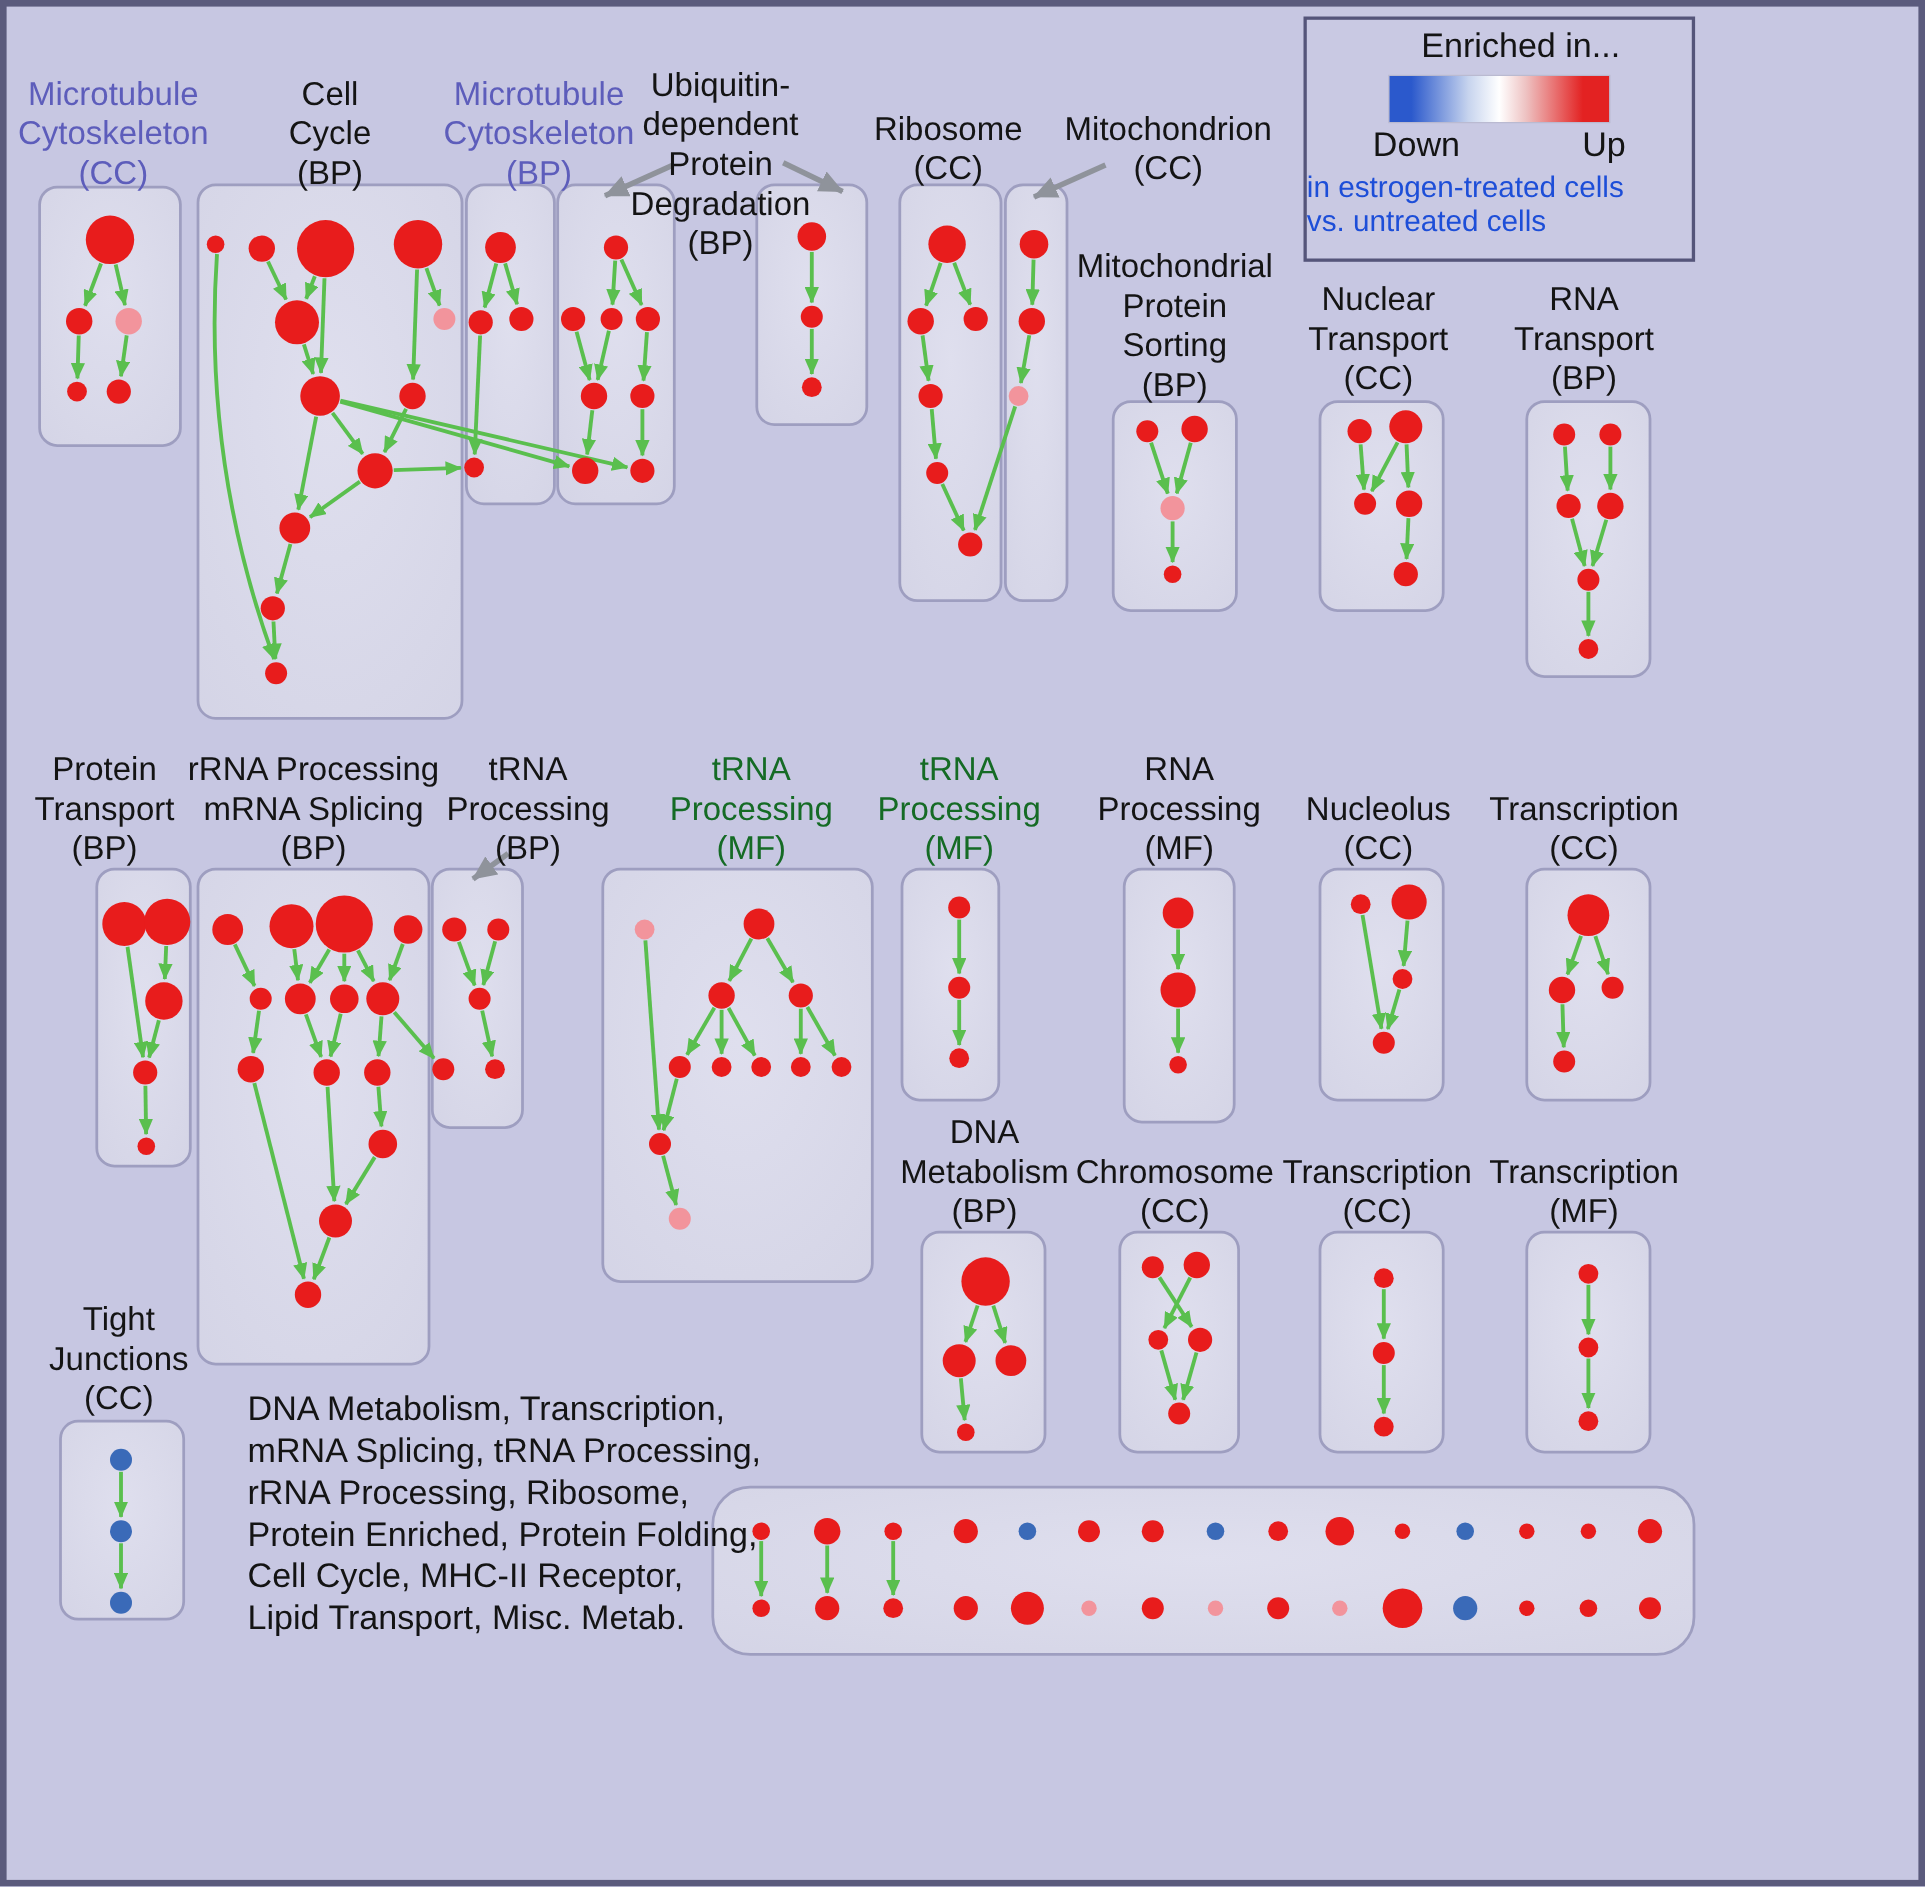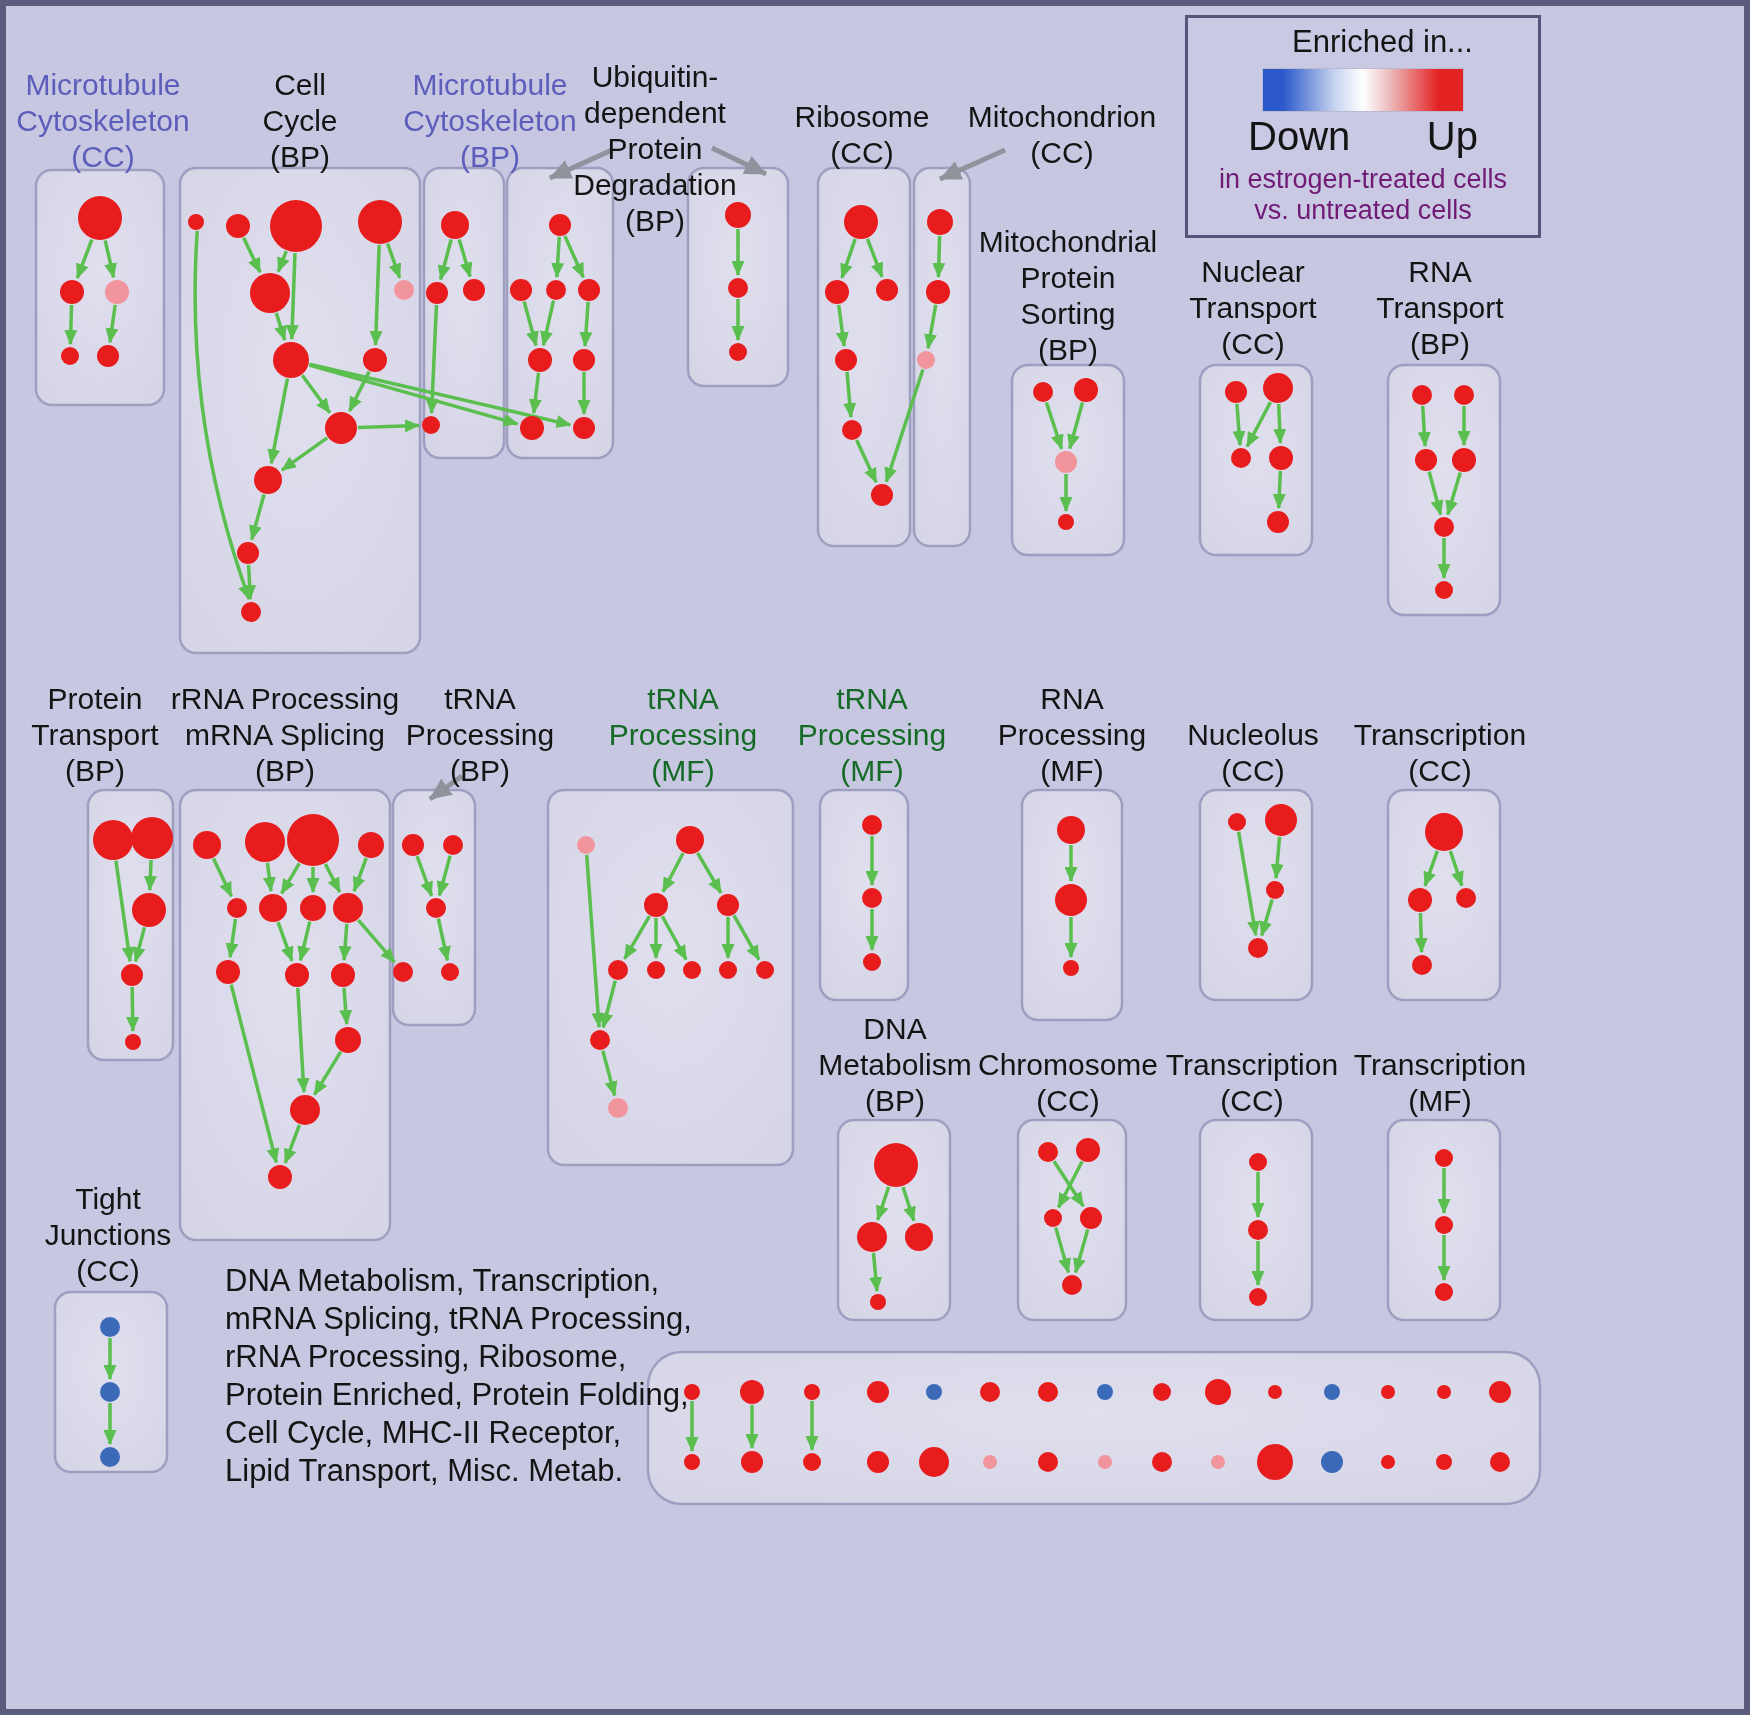--- a/index.html
+++ b/index.html
@@ -18,23 +18,23 @@
   
   #legend {
     position:absolute; left:1185px; top:15px; width:356px; height:223px;
     border:3px solid #55557a;
     background:rgba(205,205,230,0.35);
   }
   .legend-title { text-align:center; margin-top:6px; font-size:31px; color:#141414;margin-left:39px; }
   .legend-bar { width:202px; height:44px; margin:8px auto 0 auto; border:1px solid #b9b9cf; }
   .legend-downup {
     display:flex; justify-content:space-between;
-    width:230px; margin:2px auto 0 auto; font-size:40px; color:#141414;
+    width:230px; margin:2px auto 0 auto; font-size:31px; color:#141414;
   }
-  .legend-sub { text-align:center; font-size:27px; color:#701a75; line-height:31px; }
+  .legend-sub { text-align:left; font-size:27px; color:#1d4ed8; line-height:31px; }
   .legend-sub.first { margin-top:5px; }
   
   #summary-text {
     position:absolute; left:225px; top:1262px; width:480px;
     font-size:31px; line-height:38px; color:#141414;
     white-space:pre-line;
   }
 </style>
 </head>
 <body>

